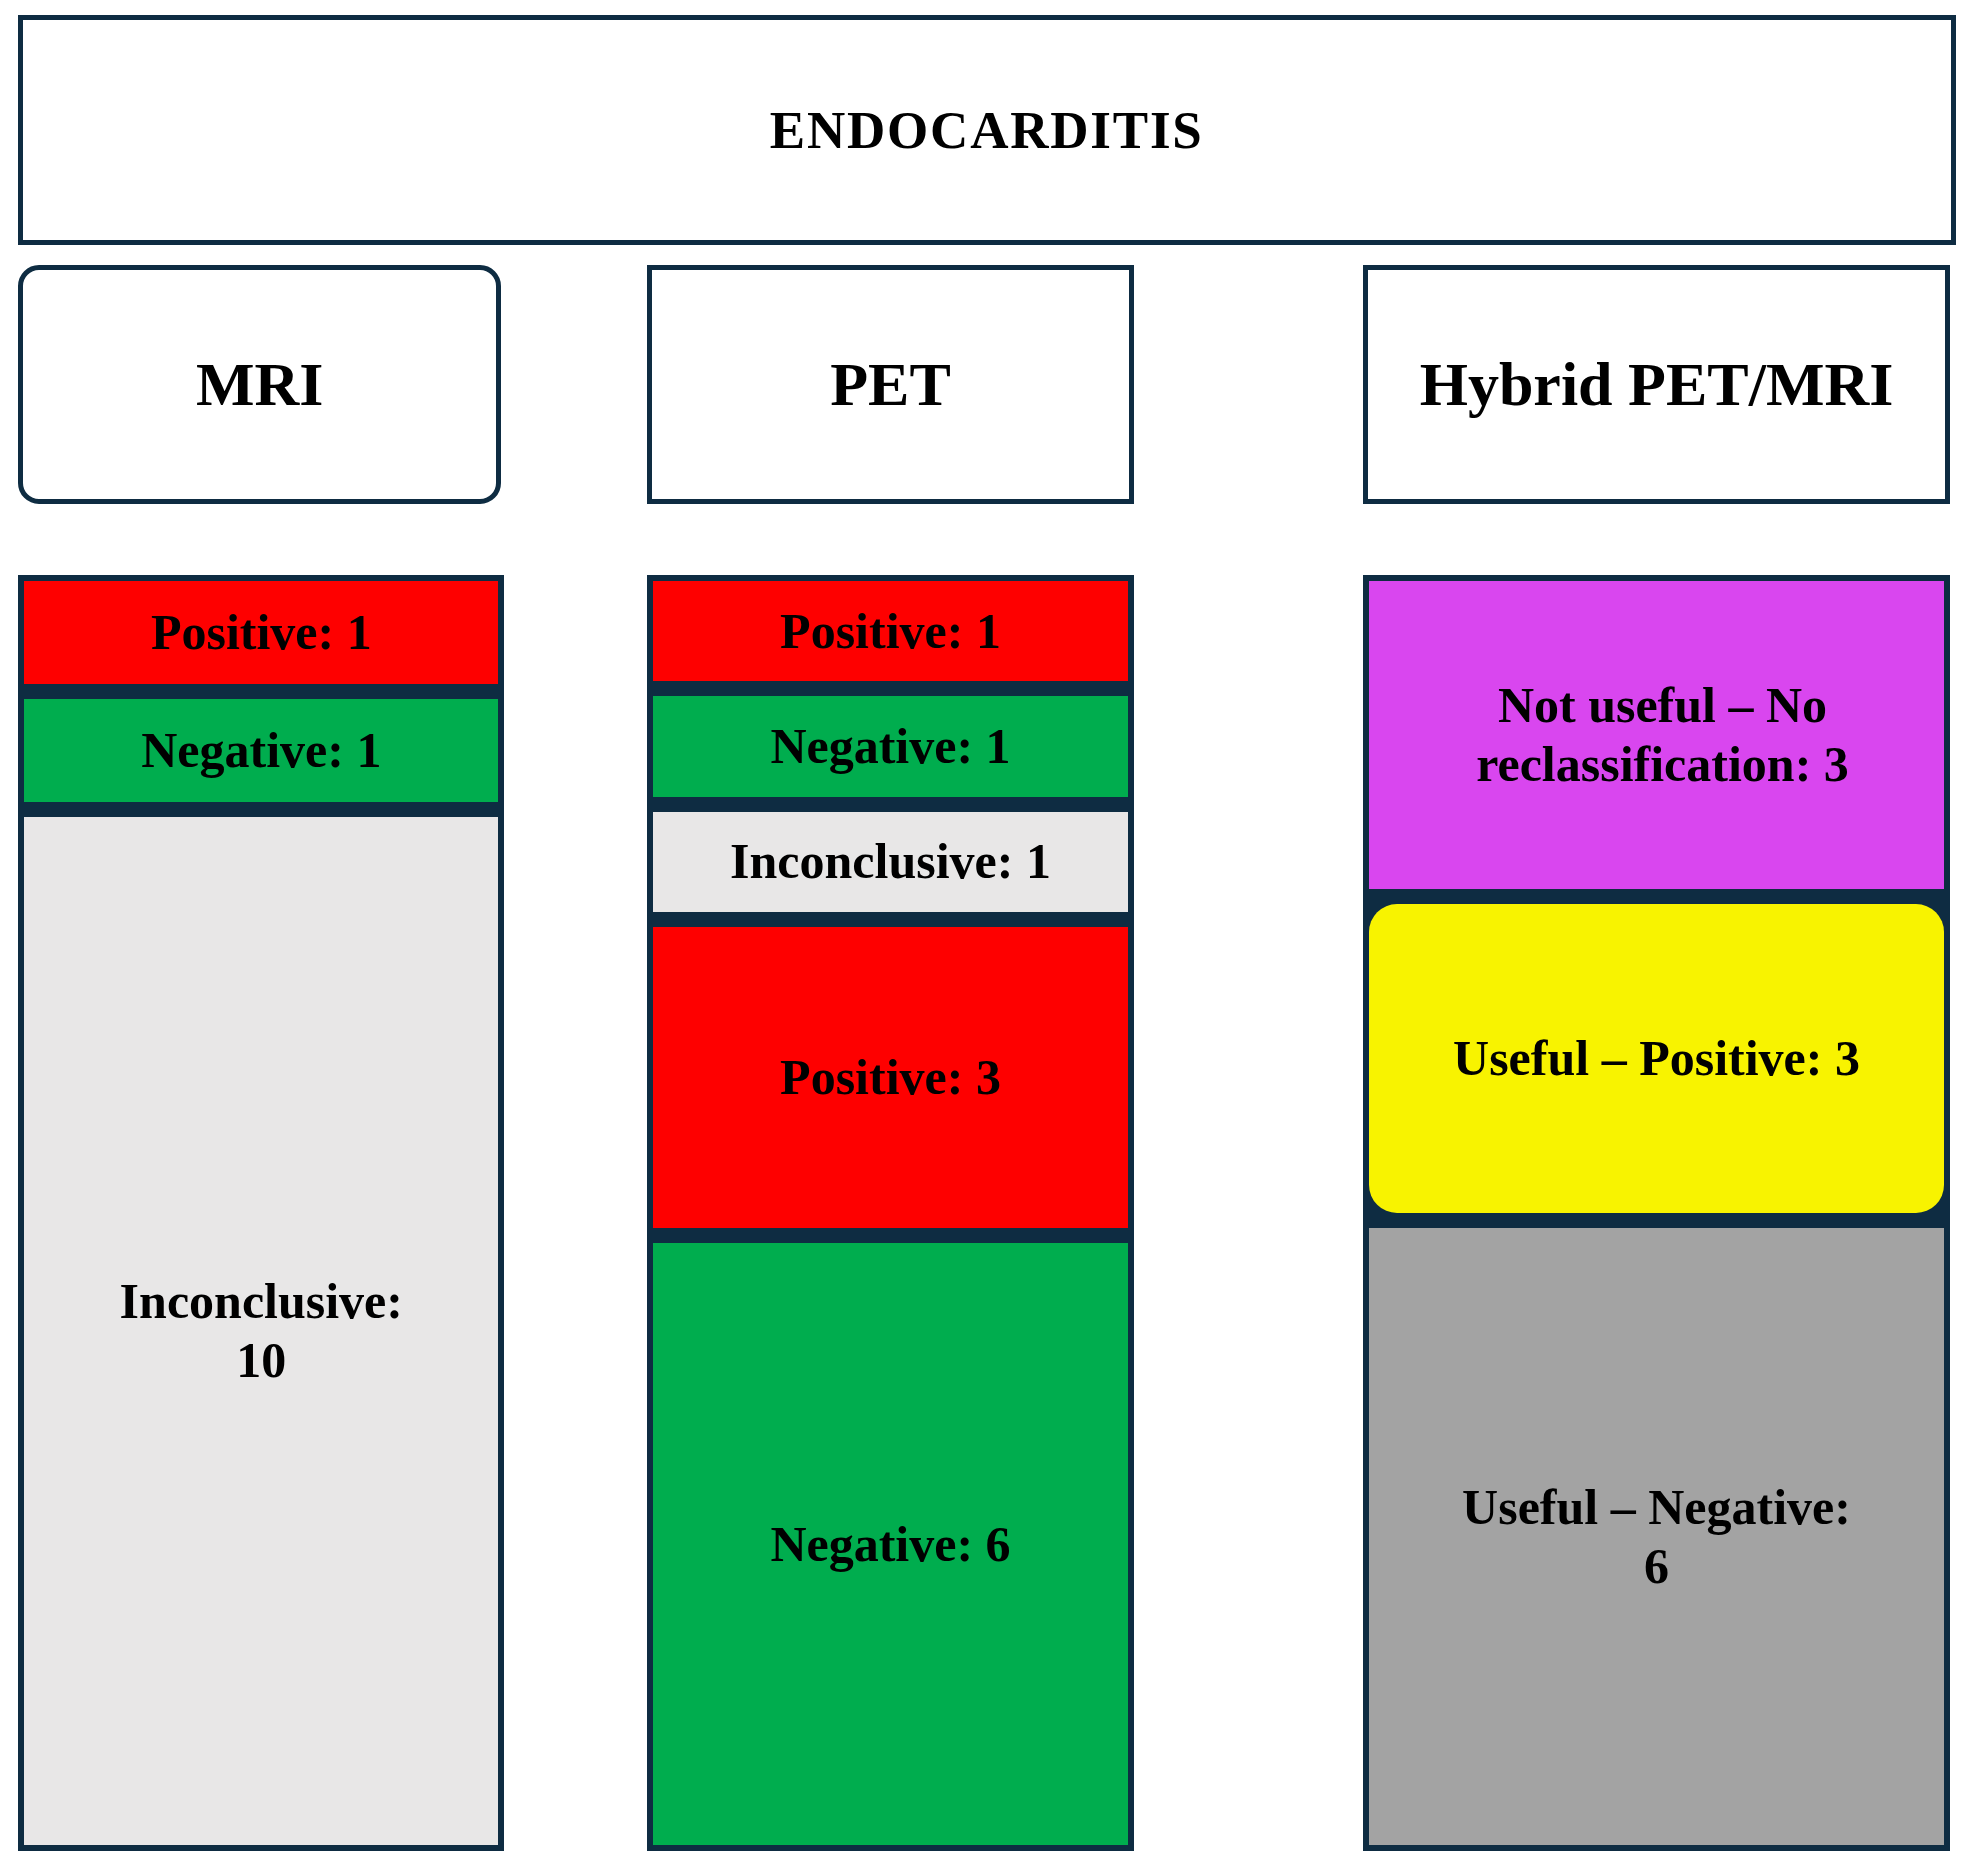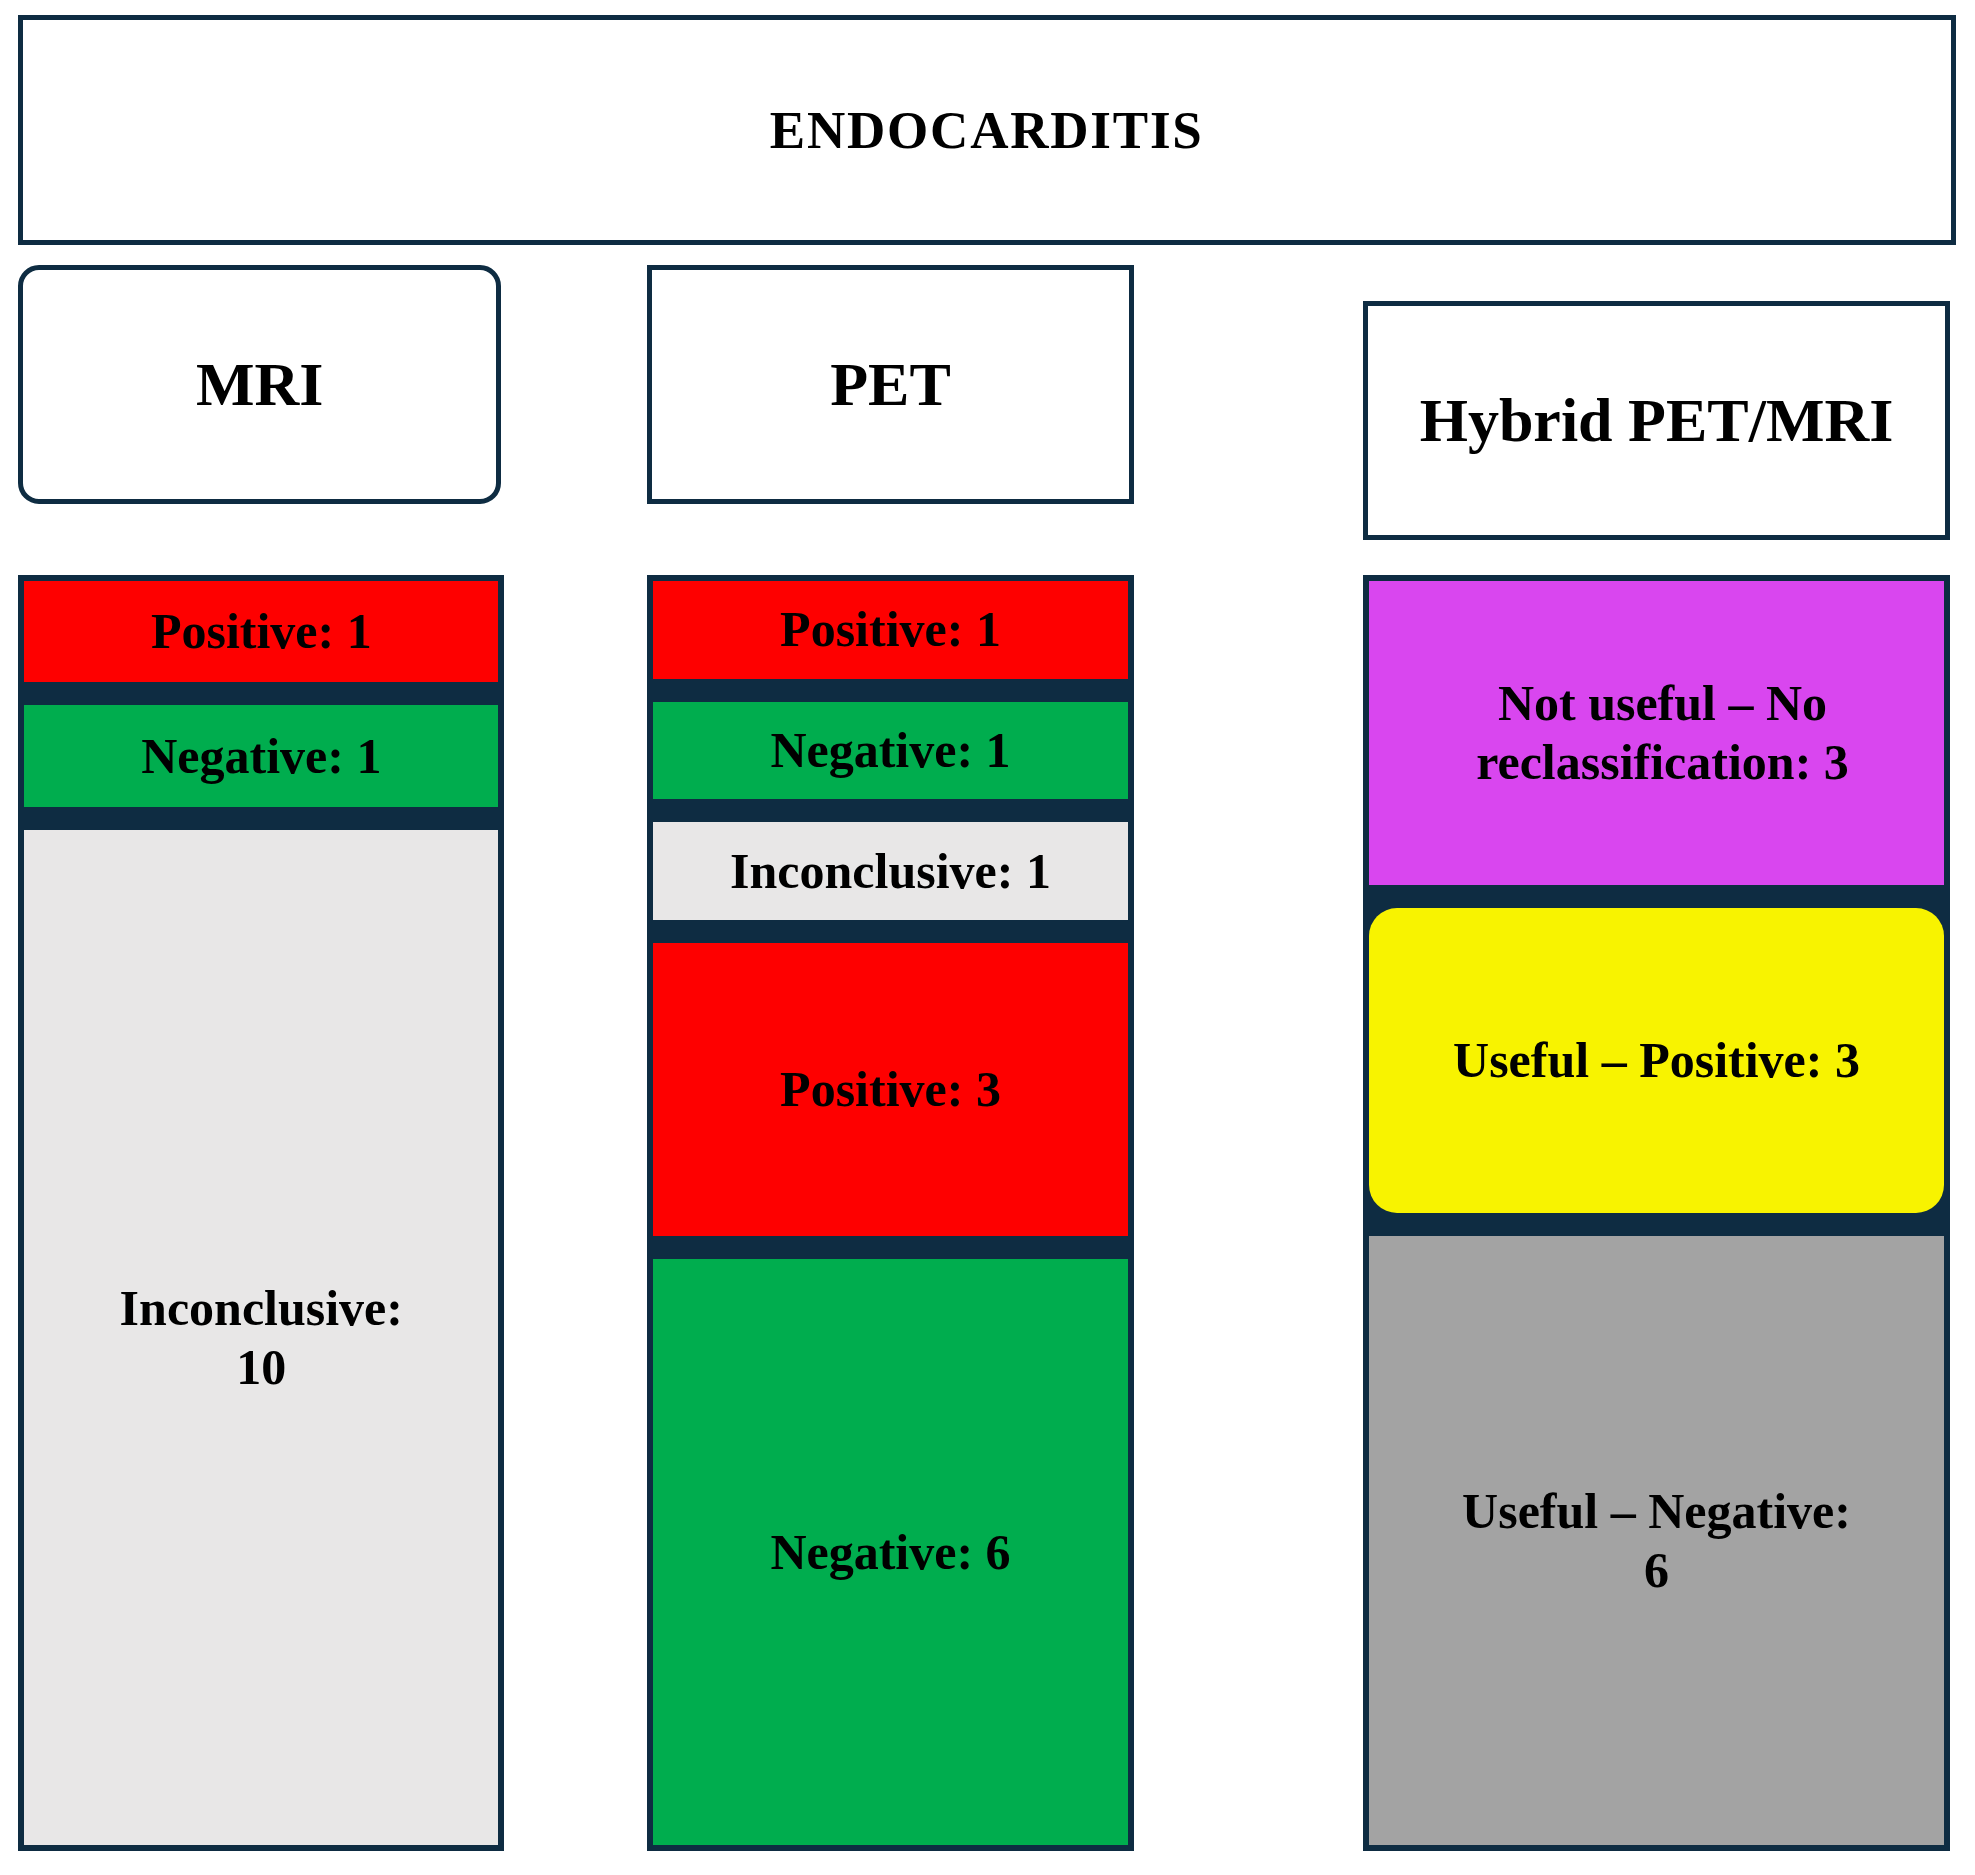--- a/index.html
+++ b/index.html
@@ -21,30 +21,30 @@
     align-items: center;
     justify-content: center;
     text-align: center;
   }
   .title-box { left: 17.7px; top: 14.7px; width: 1938px; height: 230px; }
   .title-text { font-size: 53px; letter-spacing: 1.8px; }
   .header-box { top: 265px; height: 239px; }
   .header-box .header-text { font-size: 62px; }
   #hdr-mri    { left: 18.3px;   width: 483px; border-radius: 21px; }
   #hdr-pet    { left: 647px; width: 487px; }
-  #hdr-hybrid { left: 1363px; width: 587px; margin-top: 36px; }
+  #hdr-hybrid { left: 1363px; width: 587px; }
   .column {
     position: absolute;
     top: 575px;
     height: 1276px;
     box-sizing: border-box;
     padding: 5.9px;
     display: flex;
     flex-direction: column;
-    gap: 23px;
+    gap: 15px;
   }
   #col-mri    { left: 18.3px;   width: 486px; }
   #col-pet    { left: 647px; width: 487px; }
   #col-hybrid { left: 1363px; width: 587px; }
   .segment {
     flex-grow: 1;
     flex-basis: 0;
     min-height: 0;
     display: flex;
     align-items: center;

